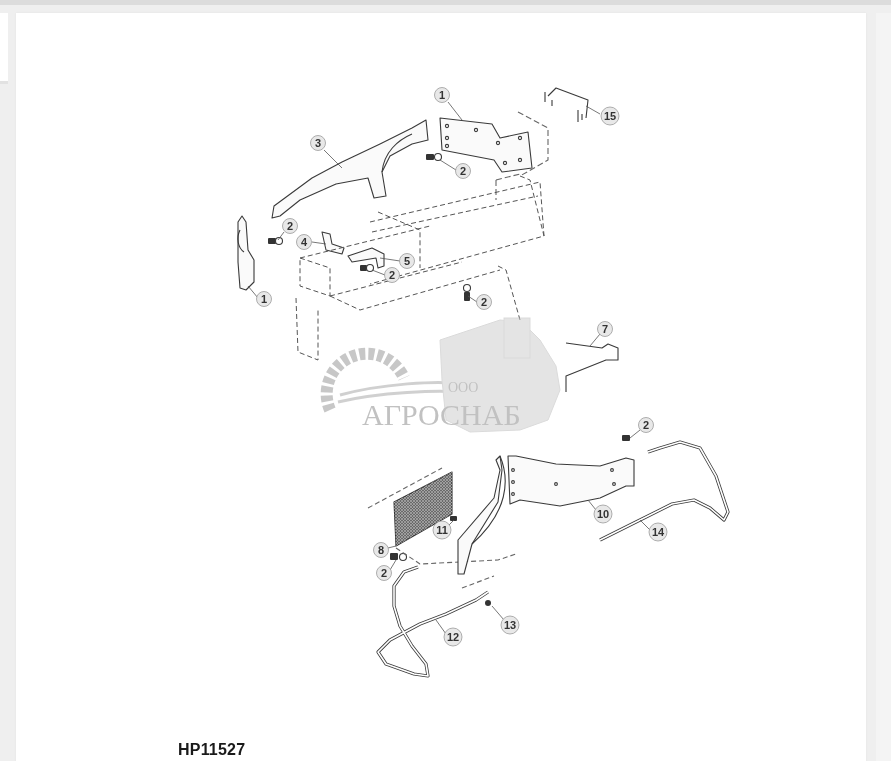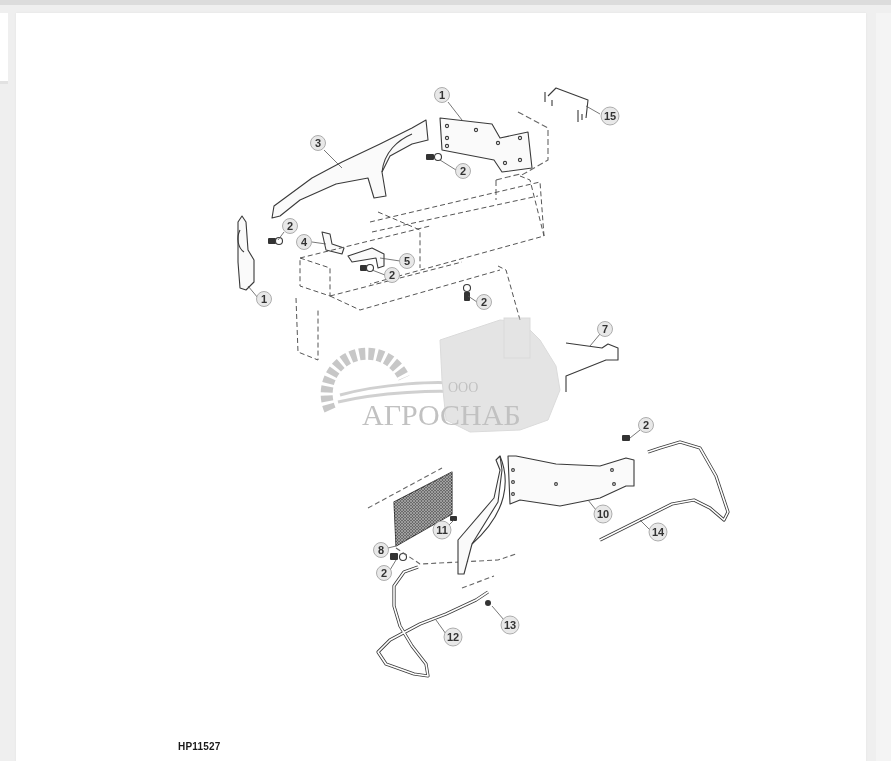--- a/index.html
+++ b/index.html
@@ -10,21 +10,21 @@
   .topbar { position:absolute; left:0; top:0; width:891px; height:5px; background:#dcdcdc; }
   .left-strip-white { position:absolute; left:0; top:13px; width:8px; height:68px; background:#ffffff; }
   .left-strip-line { position:absolute; left:0; top:81px; width:8px; height:3px; background:#e2e2e2; }
   .card {
     position:absolute; left:16px; top:13px; width:850px; height:760px;
     background:#ffffff; box-shadow:0 0 2px rgba(0,0,0,0.06);
   }
   .right-gutter { position:absolute; left:876px; top:13px; width:15px; height:748px; background:#f4f4f4; }
   svg.diagram { position:absolute; left:0; top:0; width:891px; height:761px; }
   .fig-id {
-    position:absolute; left:178px; top:741px; font-size:10px; font-weight:bold;
+    position:absolute; left:178px; top:741px; font-size:16px; font-weight:bold;
     color:#1a1a1a; letter-spacing:0.2px;
   }
   .callout-text { font-family:"Liberation Sans", sans-serif; font-size:11px; font-weight:bold; fill:#333; }
   .wm-text { font-family:"Liberation Serif", serif; fill:#8f8f8f; }
 </style>
 </head>
 <body>
 
 <div class="topbar"></div>
 <div class="left-strip-white"></div>

